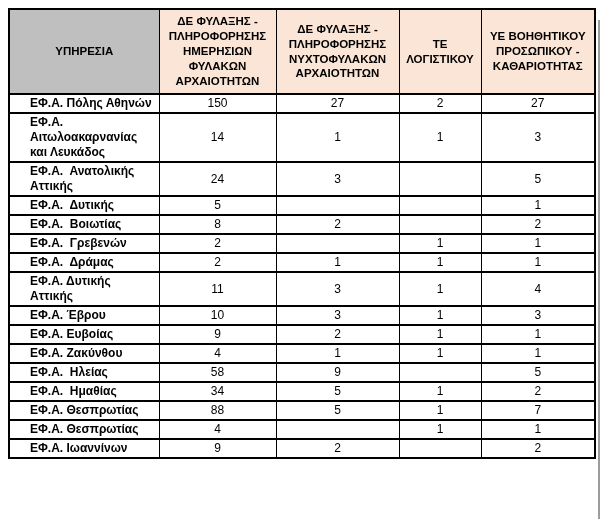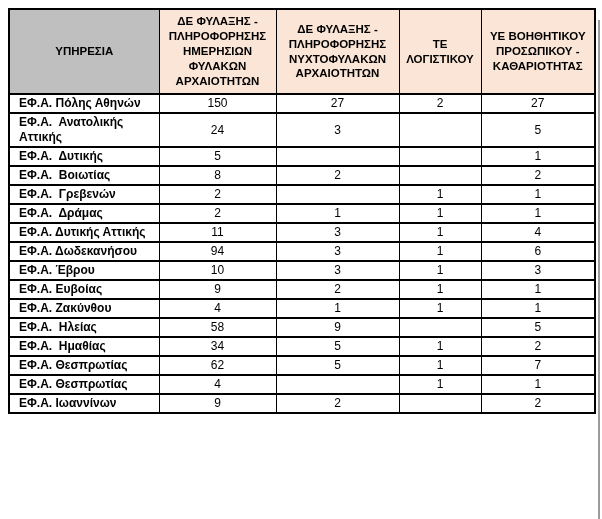--- a/index.html
+++ b/index.html
@@ -57,21 +57,21 @@
   tbody tr{height:19px;}
   td{
     font-size:12px;
     line-height:15px;
     padding:1px 3px;
   }
   td.service-cell{
     font-weight:bold;
     text-align:left;
     white-space:pre-wrap;
-    padding-left:9px;
+    padding-left:20px;
   }
   td.num-cell{
     text-align:center;
     font-weight:normal;
   }
   .page-edge{
     position:absolute;
     top:20px;
     bottom:0;
     right:2px;
@@ -103,20 +103,27 @@
     </thead>
     <tbody id="table-body">
         <tr>
           <td class="service-cell">ΕΦ.Α. Πόλης Αθηνών</td>
           <td class="num-cell">150</td>
           <td class="num-cell">27</td>
           <td class="num-cell">2</td>
           <td class="num-cell">27</td>
         </tr>
         <tr>
+          <td class="service-cell">ΕΦ.Α. Αιτωλοακαρνανίας και Λευκάδος</td>
+          <td class="num-cell">14</td>
+          <td class="num-cell">1</td>
+          <td class="num-cell">1</td>
+          <td class="num-cell">3</td>
+        </tr>
+        <tr>
           <td class="service-cell">ΕΦ.Α.  Ανατολικής Αττικής</td>
           <td class="num-cell">24</td>
           <td class="num-cell">3</td>
           <td class="num-cell"></td>
           <td class="num-cell">5</td>
         </tr>
         <tr>
           <td class="service-cell">ΕΦ.Α.  Δυτικής</td>
           <td class="num-cell">5</td>
           <td class="num-cell"></td>
@@ -143,27 +150,20 @@
           <td class="num-cell">1</td>
           <td class="num-cell">1</td>
           <td class="num-cell">1</td>
         </tr>
         <tr>
           <td class="service-cell">ΕΦ.Α. Δυτικής Αττικής</td>
           <td class="num-cell">11</td>
           <td class="num-cell">3</td>
           <td class="num-cell">1</td>
           <td class="num-cell">4</td>
-        </tr>
-        <tr>
-          <td class="service-cell">ΕΦ.Α. Δωδεκανήσου</td>
-          <td class="num-cell">94</td>
-          <td class="num-cell">3</td>
-          <td class="num-cell">1</td>
-          <td class="num-cell">6</td>
         </tr>
         <tr>
           <td class="service-cell">ΕΦ.Α. Έβρου</td>
           <td class="num-cell">10</td>
           <td class="num-cell">3</td>
           <td class="num-cell">1</td>
           <td class="num-cell">3</td>
         </tr>
         <tr>
           <td class="service-cell">ΕΦ.Α. Ευβοίας</td>
@@ -188,21 +188,21 @@
         </tr>
         <tr>
           <td class="service-cell">ΕΦ.Α.  Ημαθίας</td>
           <td class="num-cell">34</td>
           <td class="num-cell">5</td>
           <td class="num-cell">1</td>
           <td class="num-cell">2</td>
         </tr>
         <tr>
           <td class="service-cell">ΕΦ.Α. Θεσπρωτίας</td>
-          <td class="num-cell">62</td>
+          <td class="num-cell">88</td>
           <td class="num-cell">5</td>
           <td class="num-cell">1</td>
           <td class="num-cell">7</td>
         </tr>
         <tr>
           <td class="service-cell">ΕΦ.Α. Θεσπρωτίας</td>
           <td class="num-cell">4</td>
           <td class="num-cell"></td>
           <td class="num-cell">1</td>
           <td class="num-cell">1</td>

